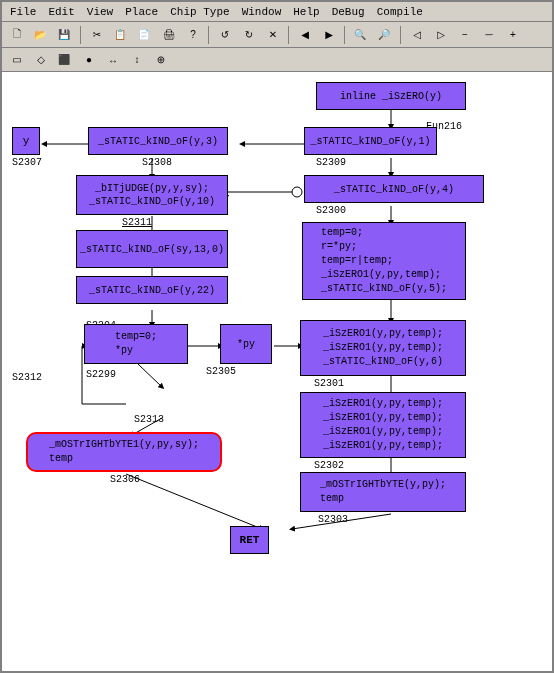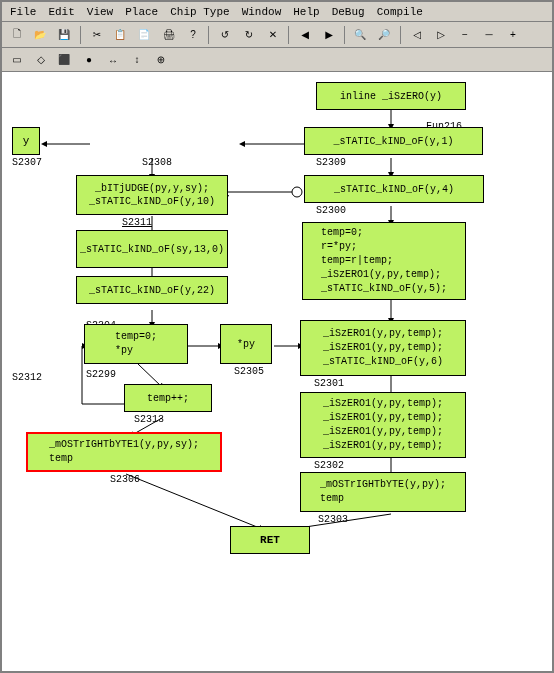--- a/index.html
+++ b/index.html
@@ -64,21 +64,21 @@
     .content-area {
       flex: 1;
       position: relative;
       background: white;
       overflow: hidden;
     }
     
     
     .flow-box {
       position: absolute;
-      background: #bef264;
+      background: #8b5cf6;
       border: 1px solid black;
       font-size: 10px;
       font-family: 'Courier New', monospace;
       text-align: center;
       display: flex;
       align-items: center;
       justify-content: center;
       line-height: 1.3;
     }
     
@@ -207,25 +207,28 @@
           <path d="M0,0 L0,6 L6,3 z" fill="black"></path>
         </marker>
       </defs>
     </svg>
 
     <div class="flow-box" style="left:314px; top:10px; width:150px; height:28px; font-size:10px; padding:2px;">
       inline _iSzERO(y)
     </div>
     <span class="flow-label" style="left:424px; top:40px;margin-top:9px;">Fun216</span>
 
-    <div class="flow-box" style="left:302px; top:55px; width:179px; height:28px; font-size:10px; padding:2px;">
+    <div class="flow-box" style="left:302px; top:55px; width:133px; height:28px; font-size:10px; padding:2px;">
       _sTATIC_kIND_oF(y,1)
     </div>
     <span class="flow-label" style="left:314px; top:85px;">S2309</span>
 
+    <div class="flow-box" style="left:86px; top:55px; width:140px; height:28px; font-size:10px; padding:2px;">
+      _sTATIC_kIND_oF(y,3)
+    </div>
     <span class="flow-label" style="left:140px; top:85px;">S2308</span>
 
     <div class="flow-box" style="left:10px; top:55px; width:28px; height:28px; font-size:11px;">
       y
     </div>
     <span class="flow-label" style="left:10px; top:85px;">S2307</span>
 
     <div class="flow-box" style="left:302px; top:103px; width:180px; height:28px; font-size:10px; padding:2px;">
       _sTATIC_kIND_oF(y,4)
     </div>
@@ -251,45 +254,42 @@
     <span class="flow-label" style="left:84px; top:250px;margin-top:47px;">S2299</span>
     <span class="flow-label" style="left:84px; top:248px;">S2304</span>
 
     <div class="flow-box" style="left:82px; top:252px; width:104px; height:40px; font-size:10px; padding:2px; text-align:left; line-height:1.4;">
       temp=0;<br>*py
     </div>
 
     <div class="flow-box" style="left:218px; top:252px; width:52px; height:40px; font-size:10px; padding:2px;">
       *py
     </div>
-    <span class="flow-label" style="left:232px; top:294px;">S2305</span>
+    <span class="flow-label" style="left:204px; top:294px;">S2305</span>
     <span class="flow-label" style="left:10px; top:300px;">S2312</span>
 
     <div class="flow-box" style="left:298px; top:248px; width:166px; height:56px; font-size:10px; padding:3px; text-align:left; line-height:1.4;">
       _iSzERO1(y,py,temp);<br>_iSzERO1(y,py,temp);<br>_sTATIC_kIND_oF(y,6)
     </div>
     <span class="flow-label" style="left:312px; top:306px;">S2301</span>
 
-    <div class="flow-box" style="left:122px; top:312px; width:88px; height:28px; font-size:10px; padding:2px;">
-      temp++;
-    </div>
     <span class="flow-label" style="left:132px; top:342px;">S2313</span>
 
     <div class="flow-box" style="left:298px; top:320px; width:166px; height:66px; font-size:10px; padding:3px; text-align:left; line-height:1.4;">
       _iSzERO1(y,py,temp);<br>_iSzERO1(y,py,temp);<br>_iSzERO1(y,py,temp);<br>_iSzERO1(y,py,temp);
     </div>
     <span class="flow-label" style="left:312px; top:388px;">S2302</span>
 
-    <div class="flow-box red-border" style="left:24px; top:360px; width:196px; height:40px; font-size:10px; padding:3px; text-align:left; line-height:1.4;">
+    <div class="flow-box red-border" style="left:24px; top:360px; width:196px; height:40px; font-size:10px; padding:3px; text-align:left; line-height:1.4;border-radius:10px;">
       _mOSTrIGHTbYTE1(y,py,sy);<br>temp
     </div>
     <span class="flow-label" style="left:108px; top:402px;">S2306</span>
 
     <div class="flow-box" style="left:298px; top:400px; width:166px; height:40px; font-size:10px; padding:3px; text-align:left; line-height:1.4;">
       _mOSTrIGHTbYTE(y,py);<br>temp
     </div>
     <span class="flow-label" style="left:316px; top:442px;">S2303</span>
 
-    <div class="flow-box" style="left:228px; top:454px; width:80px; height:28px; font-size:11px; font-weight:bold;">
+    <div class="flow-box" style="left:228px; top:454px; width:39px; height:28px; font-size:11px; font-weight:bold;">
       RET
     </div>
   </div>
 </div>
 
 </body></html>

